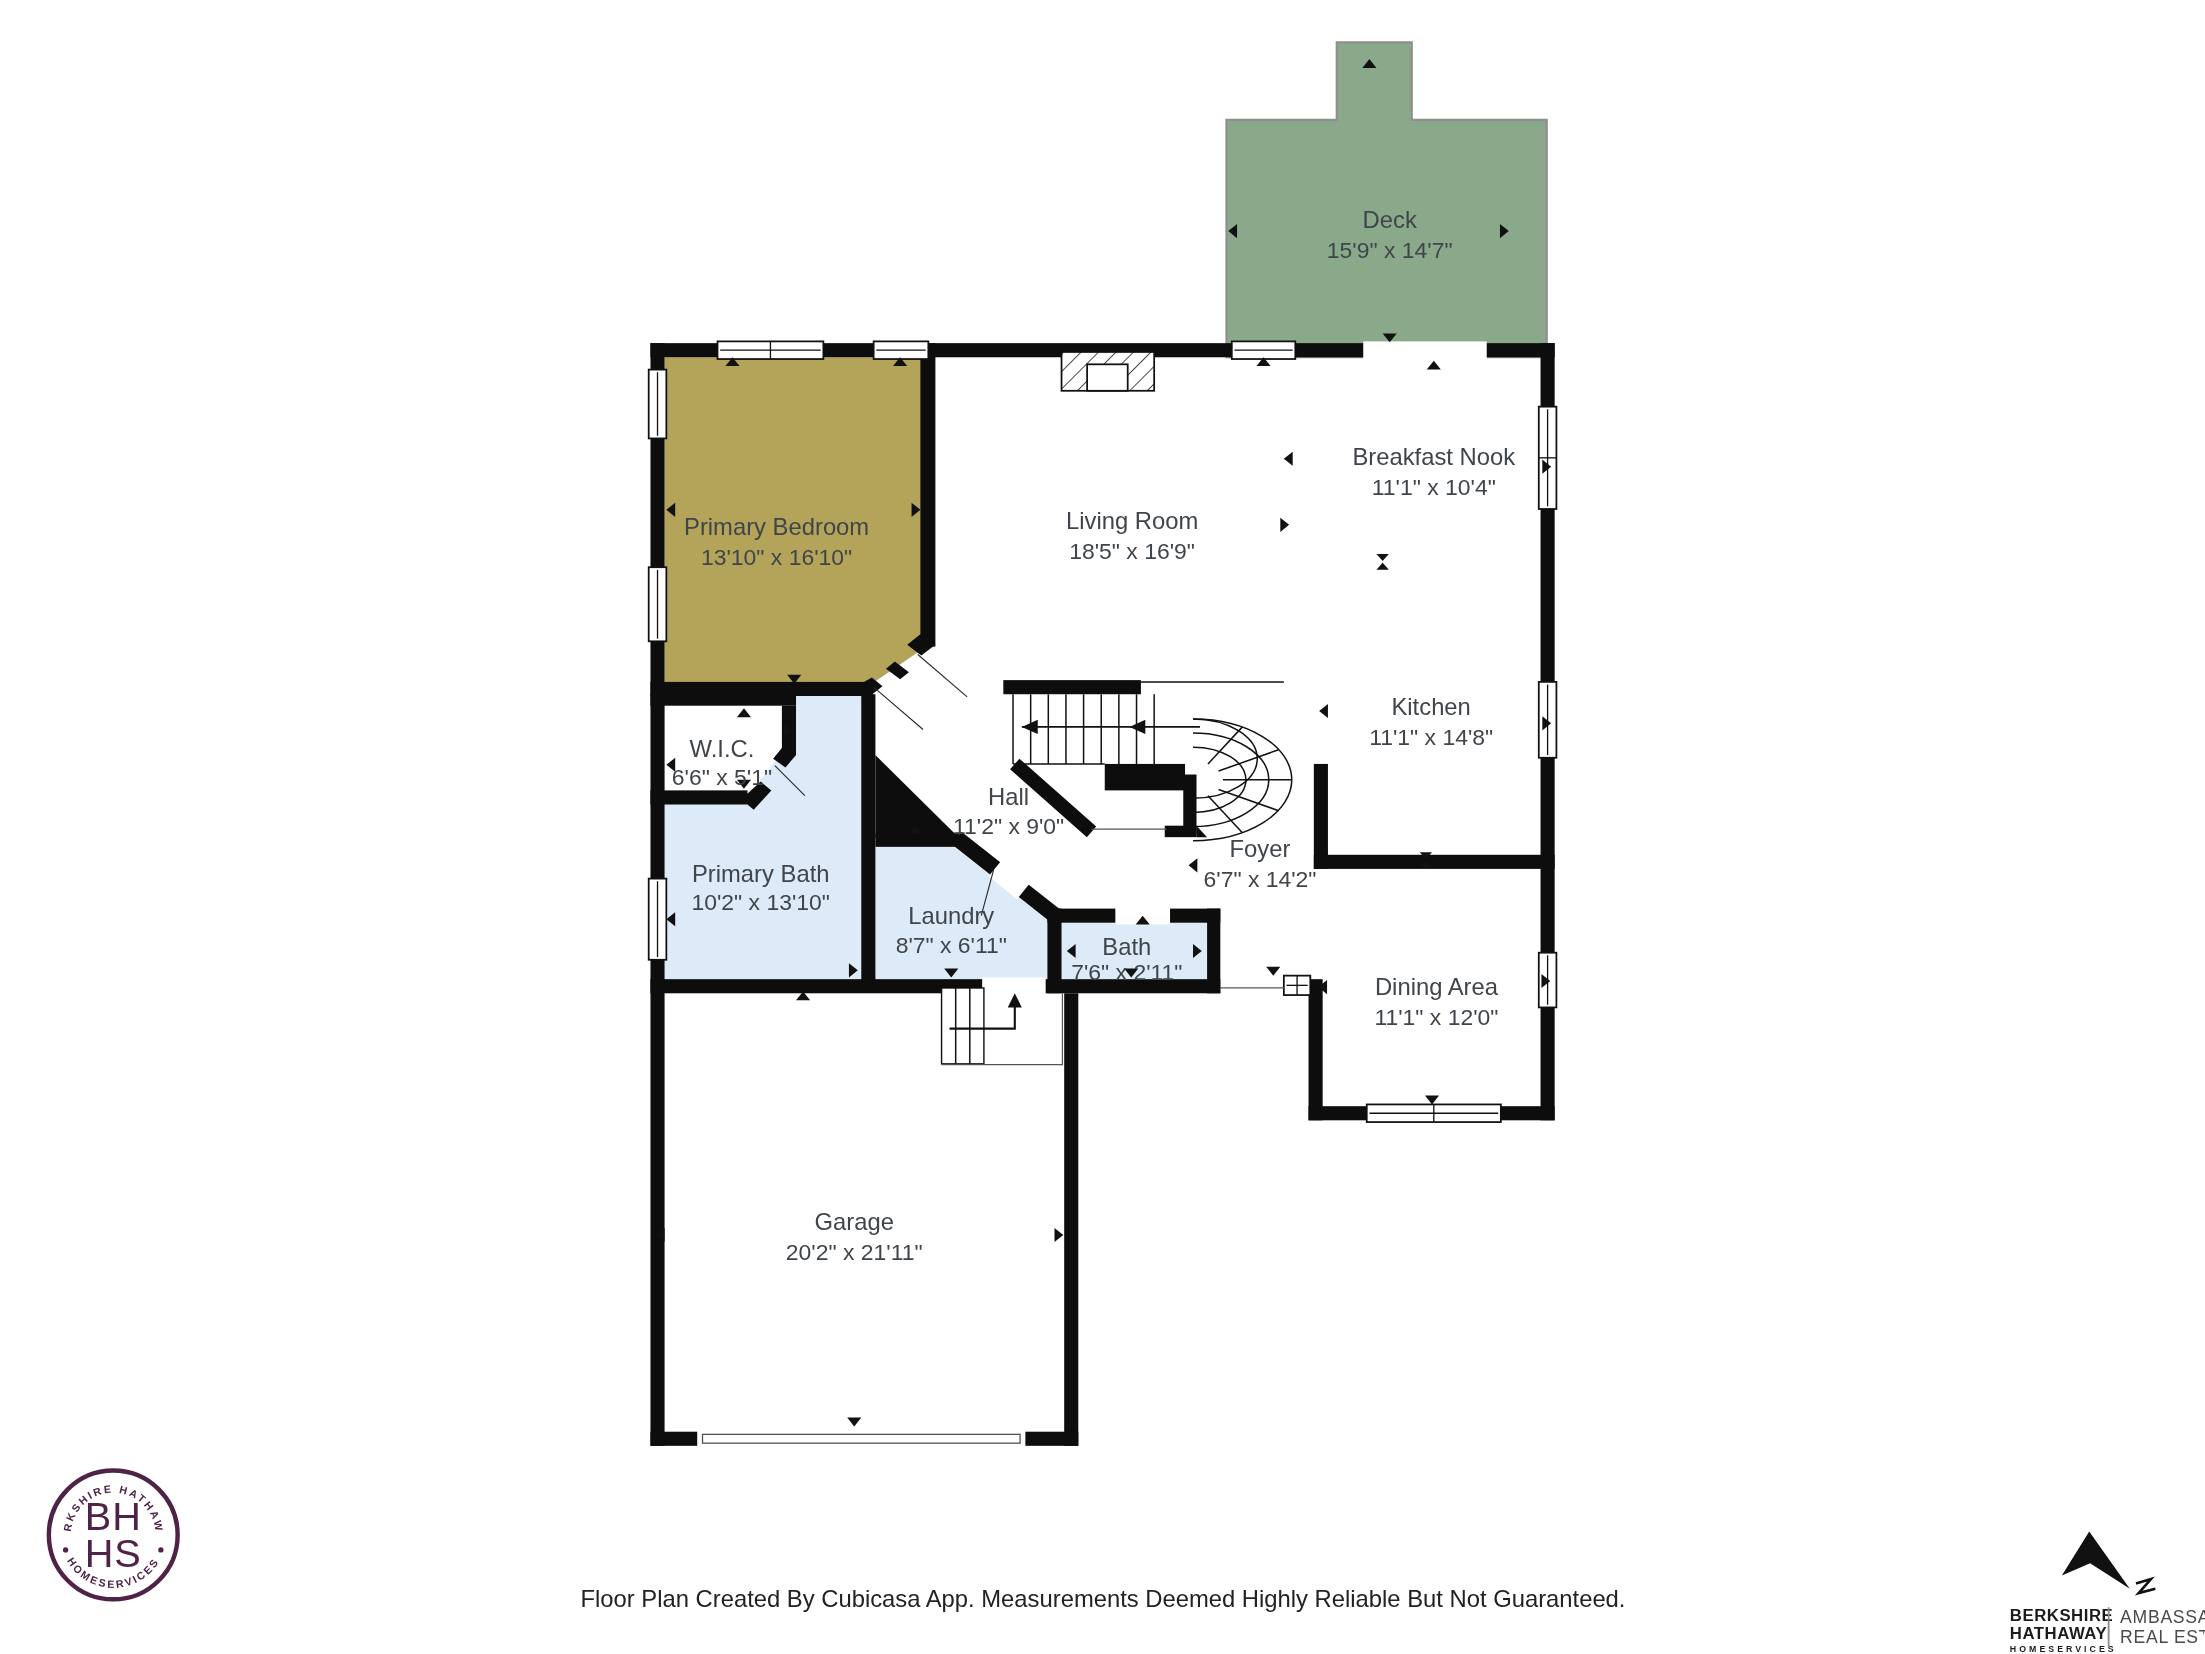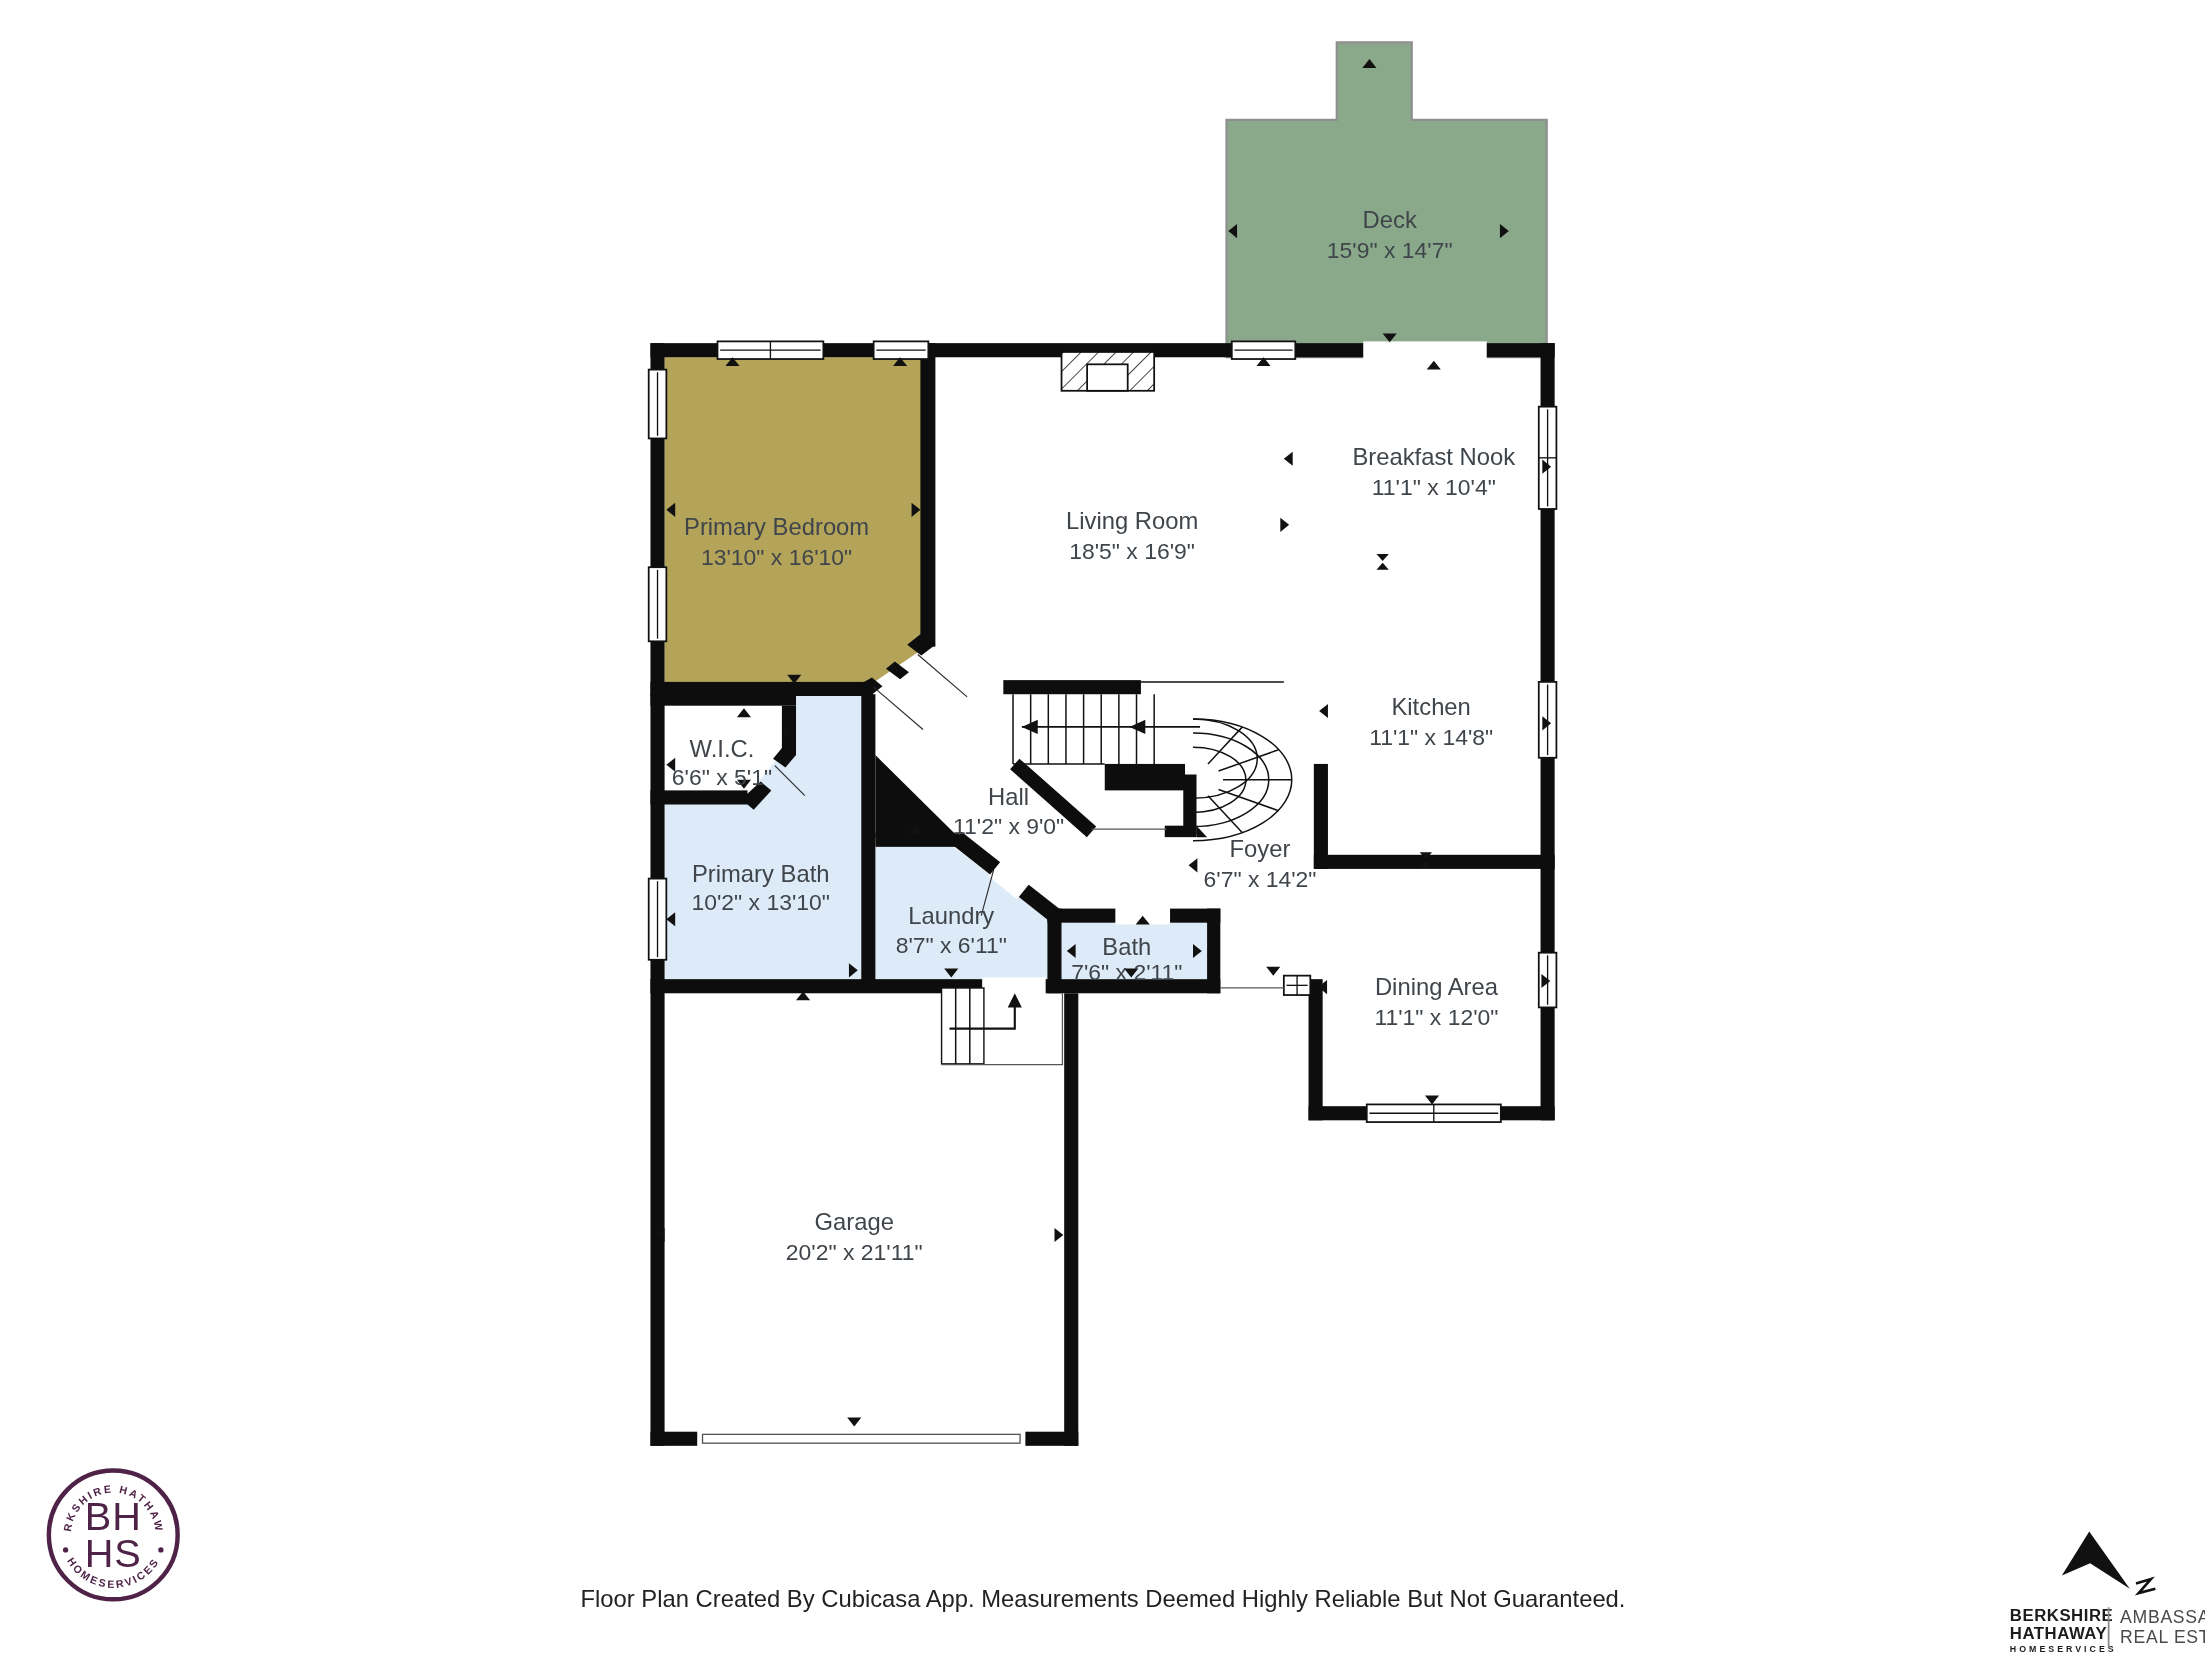--- a/index.html
+++ b/index.html
@@ -2,21 +2,21 @@
 <html style="--c-wall: #0d0d0d; --c-deck-fill: #8aa98b; --c-deck-outline: #8f8f8f; --c-bedroom-fill: #b4a45a; --c-wet-room-fill: #dcebf7; --c-room-fill-white: #ffffff; --c-label-text: #3f454a; --c-logo-plum: #4e2347; --c-logo-black: #1c1c1c; --c-logo-gray: #4a4a4a; --c-background: #ffffff;font-size:14px"><head>
 <meta charset="utf-8">
 <style>
   :root{
     --c-wall:#0d0d0d; --c-deck-fill:#8aa98b; --c-deck-outline:#8f8f8f;
     --c-bedroom-fill:#b4a45a; --c-wet-room-fill:#dcebf7; --c-room-fill-white:#ffffff;
     --c-label-text:#3f454a; --c-logo-plum:#4e2347; --c-logo-black:#1c1c1c;
     --c-logo-gray:#4a4a4a; --c-background:#ffffff;
   }
   html,body{margin:0;padding:0;background:var(--c-background);}
-  .page{position:relative;width:2206px;height:1654px;background:var(--c-background);overflow:hidden;}
+  .page{position:relative;width:2206px;height:1654px;background:var(--c-background);overflow:hidden;border-radius:32px;}
   svg{display:block;}
   text{font-family:"Liberation Sans",sans-serif;}
   .wall{fill:var(--c-wall);}
   .wallstroke{stroke:var(--c-wall);fill:none;}
   .deck{fill:var(--c-deck-fill);stroke:var(--c-deck-outline);stroke-width:2.5;}
   .bedroom{fill:var(--c-bedroom-fill);}
   .wet{fill:var(--c-wet-room-fill);}
   .whiteroom{fill:var(--c-room-fill-white);}
   .gap{fill:var(--c-room-fill-white);}
   .win{fill:var(--c-room-fill-white);stroke:#111;stroke-width:2;}

